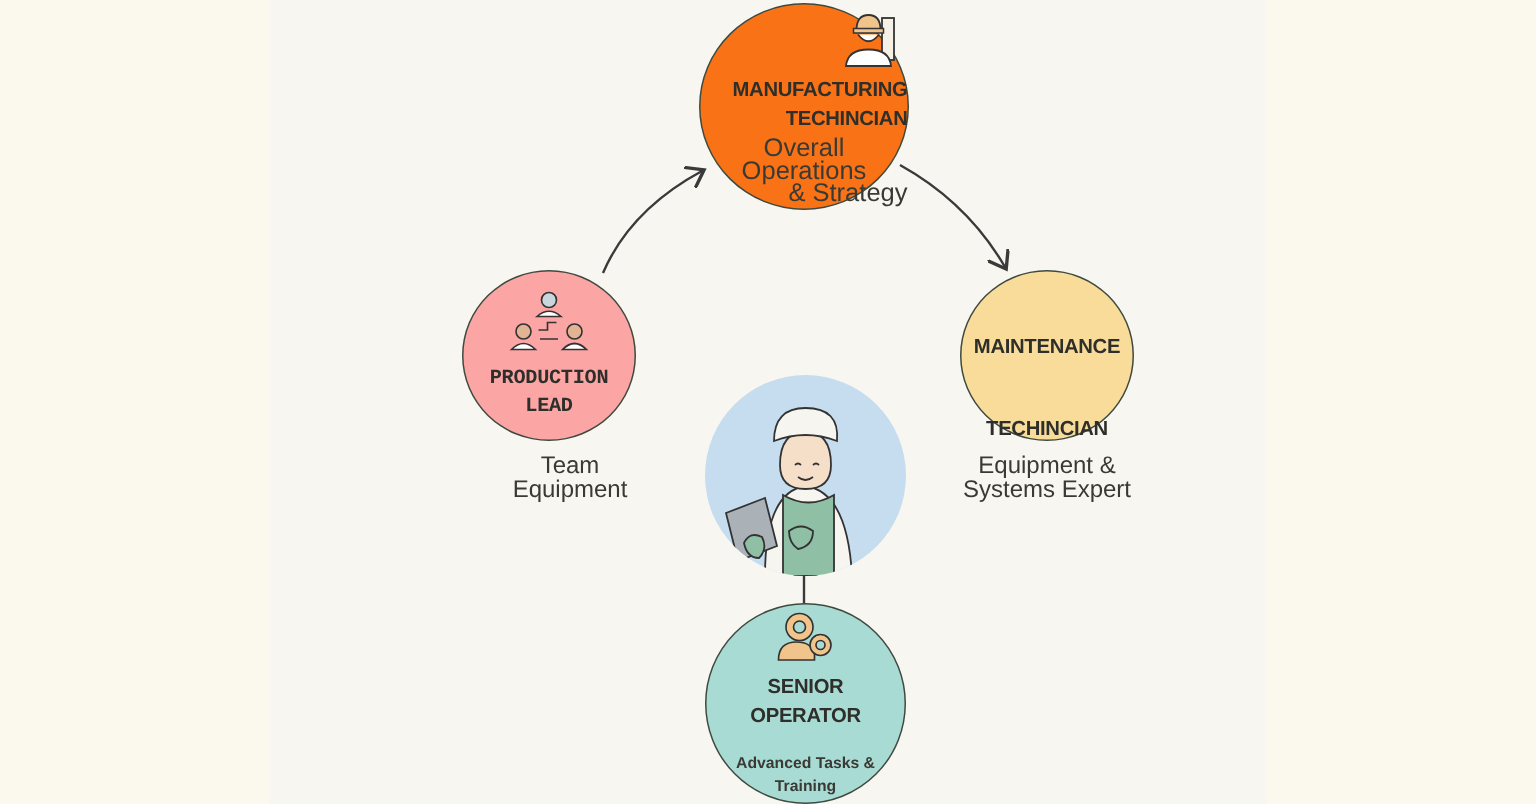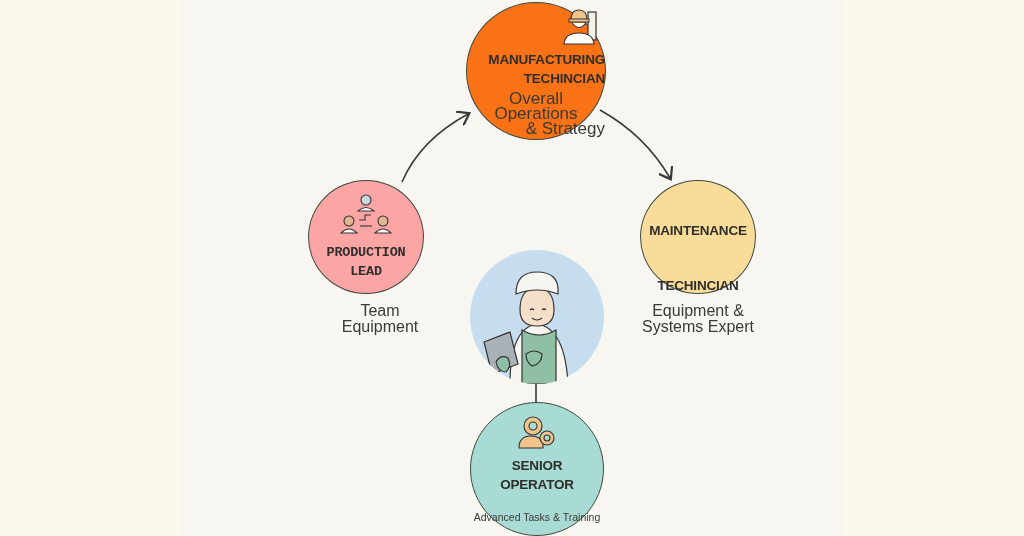--- a/index.html
+++ b/index.html
@@ -116,14 +116,14 @@
     <g stroke="#333" stroke-width="1.1">
       <path d="M4,34 Q4,22 16,22 Q26,22 28,30 L28,34 Z" fill="#f0c48a"></path>
       <circle cx="18" cy="12" r="9" fill="#f0c48a"></circle>
       <circle cx="18" cy="12" r="4" fill="#a8dbd3"></circle>
       <circle cx="32" cy="24" r="7" fill="#f0c48a"></circle>
       <circle cx="32" cy="24" r="3" fill="#a8dbd3"></circle>
     </g>
   </svg>
   <div class="title" style="margin-top:6px;text-align:center;">SENIOR</div>
   <div class="title">OPERATOR</div>
-  <div class="sub" style="font-size:10.5px; margin-top:16px;">Advanced Tasks &amp; Training</div>
+  <div class="sub" style="font-size:10.5px; margin-top:16px;font-weight:bold;">Advanced Tasks &amp; Training</div>
 </div>
 
 </body></html>

